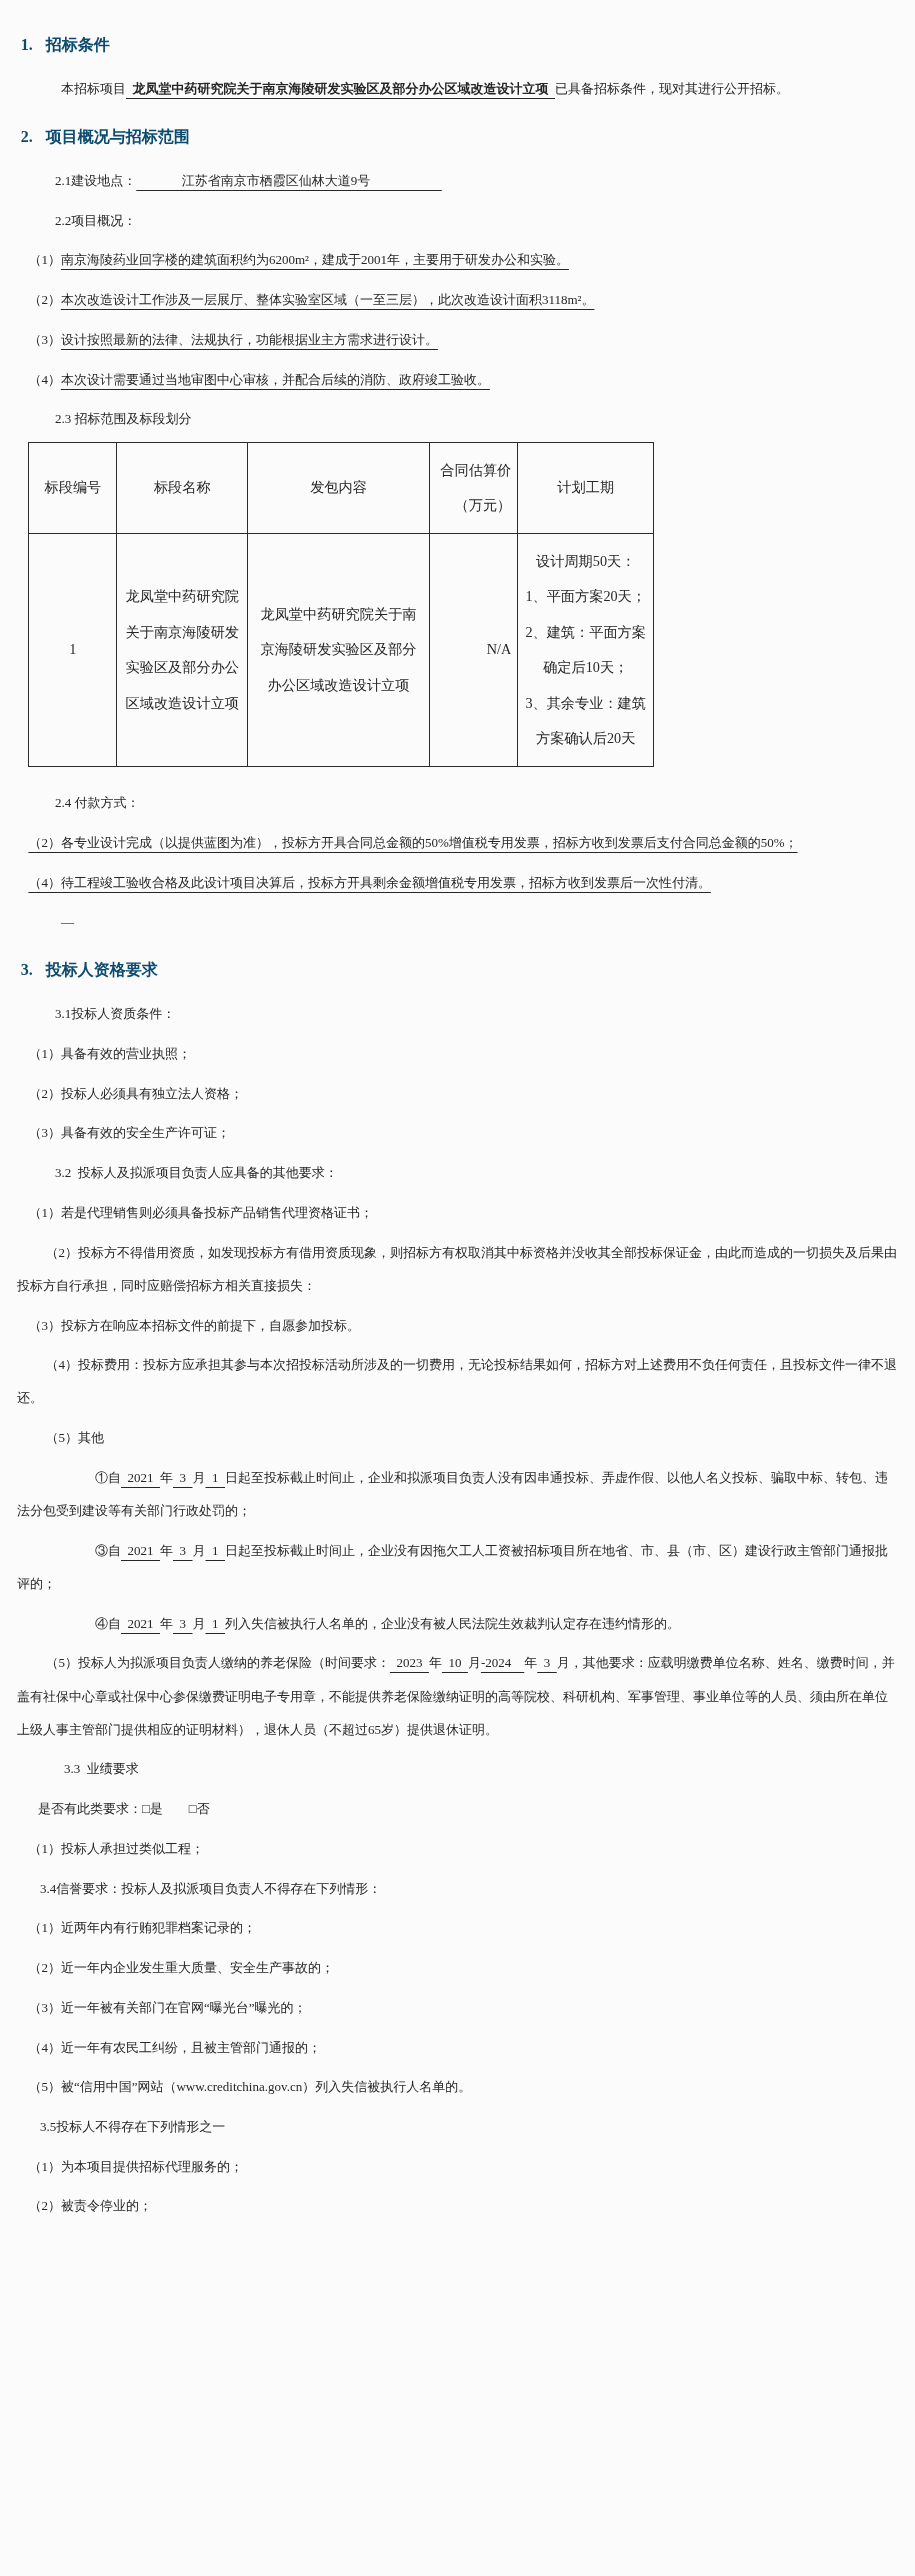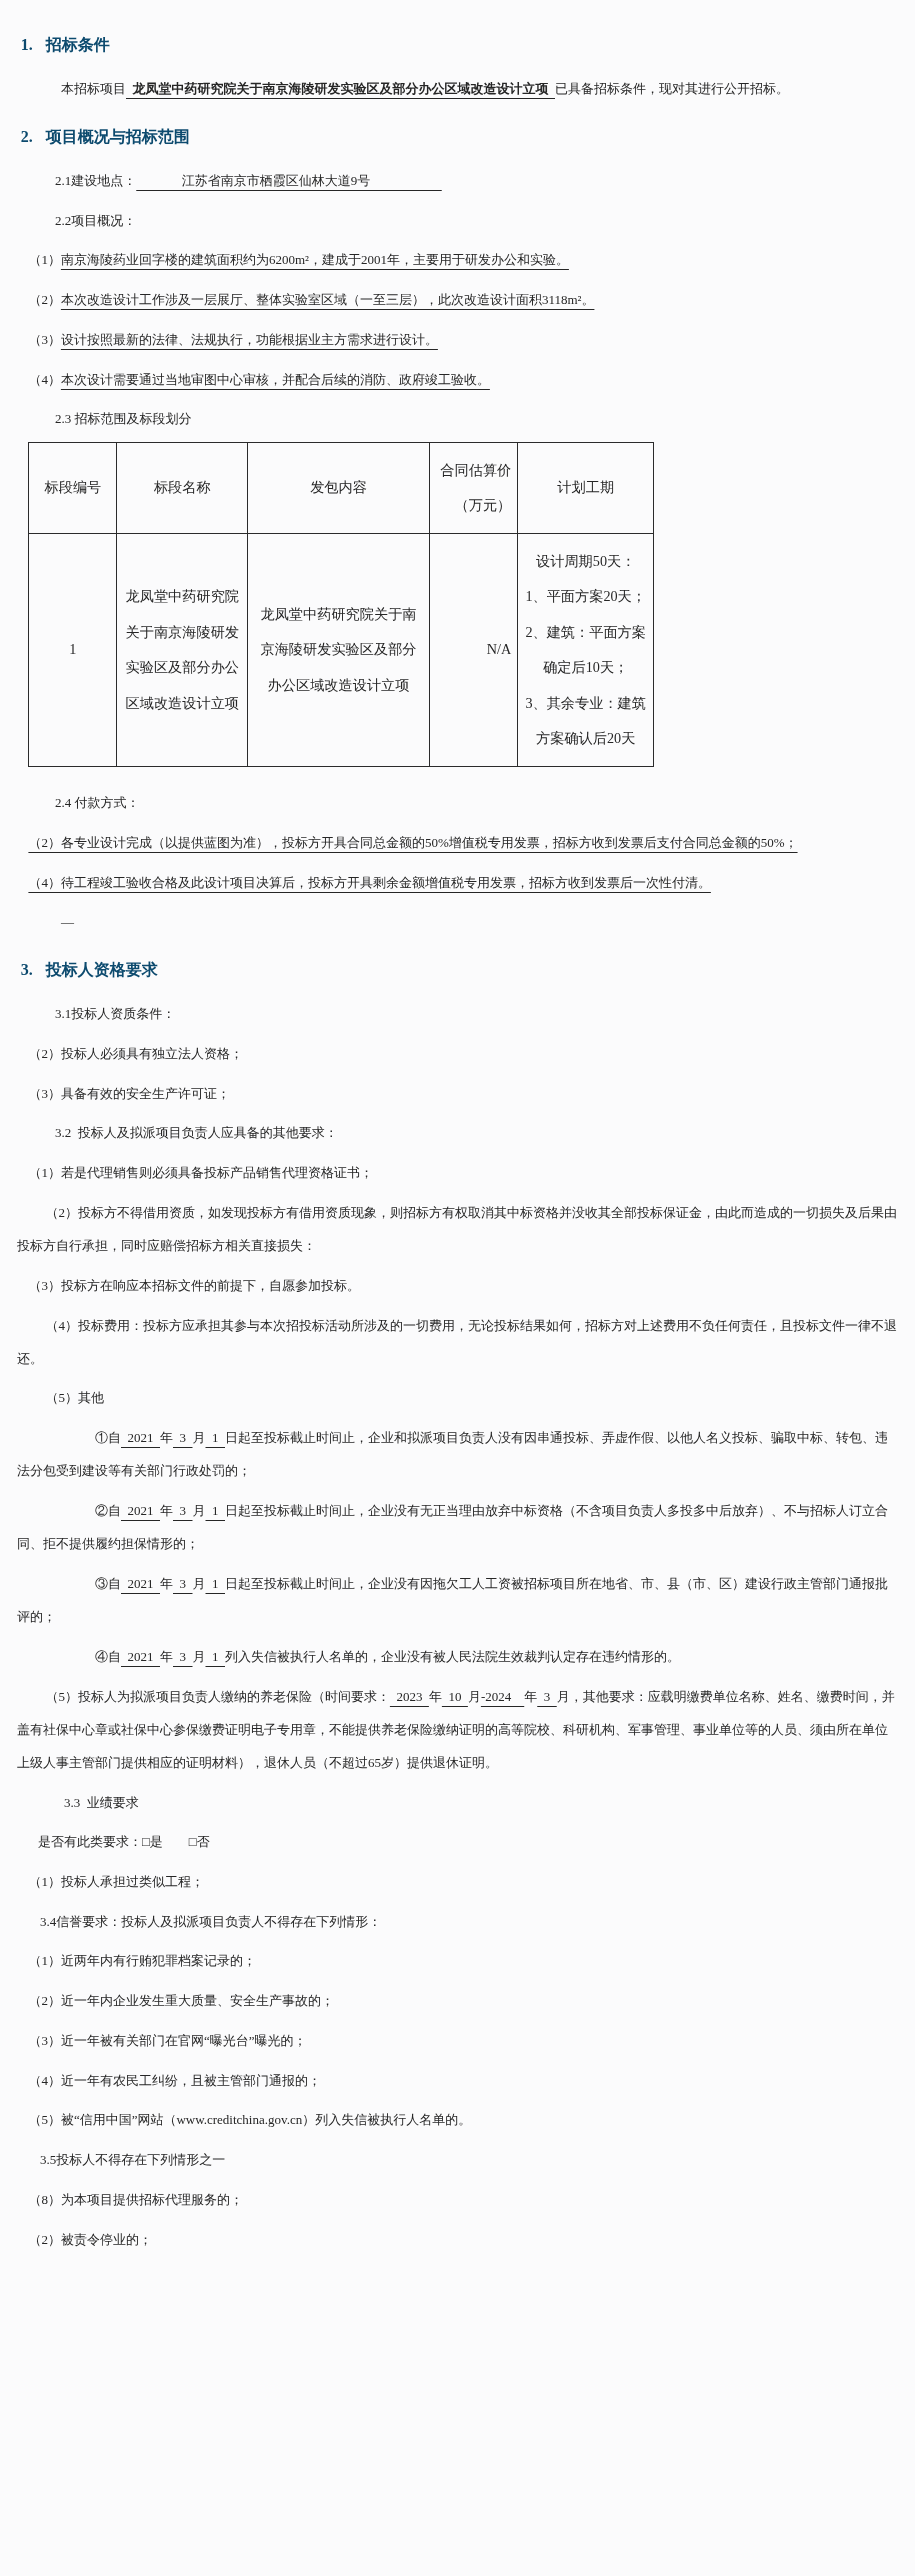--- a/index.html
+++ b/index.html
@@ -91,39 +91,39 @@
           <td><span class="cell-line">设计周期50天：</span><span class="cell-line">1、平面方案20天；</span><span class="cell-line">2、建筑：平面方案确定后10天；</span><span class="cell-line">3、其余专业：建筑方案确认后20天</span></td>
         </tr>
       </tbody>
     </table>
     <div class="p" style="padding-left: 0px; text-indent: 38px;"><span class="">2.4 付款方式：</span></div>
     <div class="p" style="padding-left: 0px; text-indent: 11.4px;"><span class="u ">（2）各专业设计完成（以提供蓝图为准），投标方开具合同总金额的50%增值税专用发票，招标方收到发票后支付合同总金额的50%；</span></div>
     <div class="p" style="padding-left: 0px; text-indent: 11.4px;"><span class="u ">（4）待工程竣工验收合格及此设计项目决算后，投标方开具剩余金额增值税专用发票，招标方收到发票后一次性付清。</span></div>
     <div class="p" style="padding-left: 0px; text-indent: 44px;"><span class="">—</span></div>
     <div class="h"><span class="num">3.</span><span>投标人资格要求</span></div>
     <div class="p" style="padding-left: 0px; text-indent: 38px;"><span class="">3.1投标人资质条件：</span></div>
+    <div class="p" style="padding-left: 0px; text-indent: 11.4px;"><span class="">（1）具备有效的营业执照；</span></div>
     <div class="p" style="padding-left: 0px; text-indent: 11.4px;"><span class="">（2）投标人必须具有独立法人资格；</span></div>
     <div class="p" style="padding-left: 0px; text-indent: 11.4px;"><span class="">（3）具备有效的安全生产许可证；</span></div>
     <div class="p" style="padding-left: 0px; text-indent: 38px;"><span class="">3.2  投标人及拟派项目负责人应具备的其他要求：</span></div>
     <div class="p" style="padding-left: 0px; text-indent: 11.4px;"><span class="">（1）若是代理销售则必须具备投标产品销售代理资格证书；</span></div>
     <div class="p" style="padding-left: 0px; text-indent: 28.4px;"><span class="">（2）投标方不得借用资质，如发现投标方有借用资质现象，则招标方有权取消其中标资格并没收其全部投标保证金，由此而造成的一切损失及后果由投标方自行承担，同时应赔偿招标方相关直接损失：</span></div>
     <div class="p" style="padding-left: 0px; text-indent: 11.4px;"><span class="">（3）投标方在响应本招标文件的前提下，自愿参加投标。</span></div>
     <div class="p" style="padding-left: 0px; text-indent: 28.4px;"><span class="">（4）投标费用：投标方应承担其参与本次招投标活动所涉及的一切费用，无论投标结果如何，招标方对上述费用不负任何责任，且投标文件一律不退还。</span></div>
     <div class="p" style="padding-left: 0px; text-indent: 28.4px;"><span class="">（5）其他</span></div>
     <div class="p" style="padding-left: 0px; text-indent: 78px;"><span class="">①自</span><span class="u ">  2021  </span><span class="">年</span><span class="u ">  3  </span><span class="">月</span><span class="u ">  1  </span><span class="">日起至投标截止时间止，企业和拟派项目负责人没有因串通投标、弄虚作假、以他人名义投标、骗取中标、转包、违法分包受到建设等有关部门行政处罚的；</span></div>
-    <div class="p" style="padding-left: 0px; text-indent: 78px;"><span class="">②自</span><span class="u ">  2021  </span><span class="">年</span><span class="u ">  3  </span><span class="">月</span><span class="u ">  1  </span><span class="">日起至投标截止时间止，企业没有无正当理由放弃中标资格（不含项目负责人多投多中后放弃）、不与招标人订立合同、拒不提供履约担保情形的；</span></div>
     <div class="p" style="padding-left: 0px; text-indent: 78px;"><span class="">③自</span><span class="u ">  2021  </span><span class="">年</span><span class="u ">  3  </span><span class="">月</span><span class="u ">  1  </span><span class="">日起至投标截止时间止，企业没有因拖欠工人工资被招标项目所在地省、市、县（市、区）建设行政主管部门通报批评的；</span></div>
     <div class="p" style="padding-left: 0px; text-indent: 78px;"><span class="">④自</span><span class="u ">  2021  </span><span class="">年</span><span class="u ">  3  </span><span class="">月</span><span class="u ">  1  </span><span class="">列入失信被执行人名单的，企业没有被人民法院生效裁判认定存在违约情形的。</span></div>
     <div class="p" style="padding-left: 0px; text-indent: 28.4px;"><span class="">（5）投标人为拟派项目负责人缴纳的养老保险（时间要求：</span><span class="u ">  2023  </span><span class="">年</span><span class="u ">  10  </span><span class="">月</span><span class="u ">-2024    </span><span class="">年</span><span class="u ">  3  </span><span class="">月，其他要求：应载明缴费单位名称、姓名、缴费时间，并盖有社保中心章或社保中心参保缴费证明电子专用章，不能提供养老保险缴纳证明的高等院校、科研机构、军事管理、事业单位等的人员、须由所在单位上级人事主管部门提供相应的证明材料），退休人员（不超过65岁）提供退休证明。</span></div>
     <div class="p" style="padding-left: 0px; text-indent: 47px;"><span class="">3.3  业绩要求</span></div>
     <div class="p" style="padding-left: 0px; text-indent: 21px;"><span class="">是否有此类要求：□是　　□否</span></div>
     <div class="p" style="padding-left: 0px; text-indent: 11.4px;"><span class="">（1）投标人承担过类似工程；</span></div>
     <div class="p" style="padding-left: 0px; text-indent: 23px;"><span class="">3.4信誉要求：投标人及拟派项目负责人不得存在下列情形：</span></div>
     <div class="p" style="padding-left: 0px; text-indent: 11.4px;"><span class="">（1）近两年内有行贿犯罪档案记录的；</span></div>
     <div class="p" style="padding-left: 0px; text-indent: 11.4px;"><span class="">（2）近一年内企业发生重大质量、安全生产事故的；</span></div>
     <div class="p" style="padding-left: 0px; text-indent: 11.4px;"><span class="">（3）近一年被有关部门在官网“曝光台”曝光的；</span></div>
     <div class="p" style="padding-left: 0px; text-indent: 11.4px;"><span class="">（4）近一年有农民工纠纷，且被主管部门通报的；</span></div>
     <div class="p" style="padding-left: 0px; text-indent: 11.4px;"><span class="">（5）被“信用中国”网站（www.creditchina.gov.cn）列入失信被执行人名单的。</span></div>
     <div class="p" style="padding-left: 0px; text-indent: 23px;"><span class="">3.5投标人不得存在下列情形之一</span></div>
-    <div class="p" style="padding-left: 0px; text-indent: 11.4px;"><span class="">（8）为本项目提供招标代理服务的；</span></div>
+    <div class="p" style="padding-left: 0px; text-indent: 11.4px;"><span class="">（1）为本项目提供招标代理服务的；</span></div>
     <div class="p" style="padding-left: 0px; text-indent: 11.4px;"><span class="">（2）被责令停业的；</span></div>
   </div>
 
 
 </body></html>

